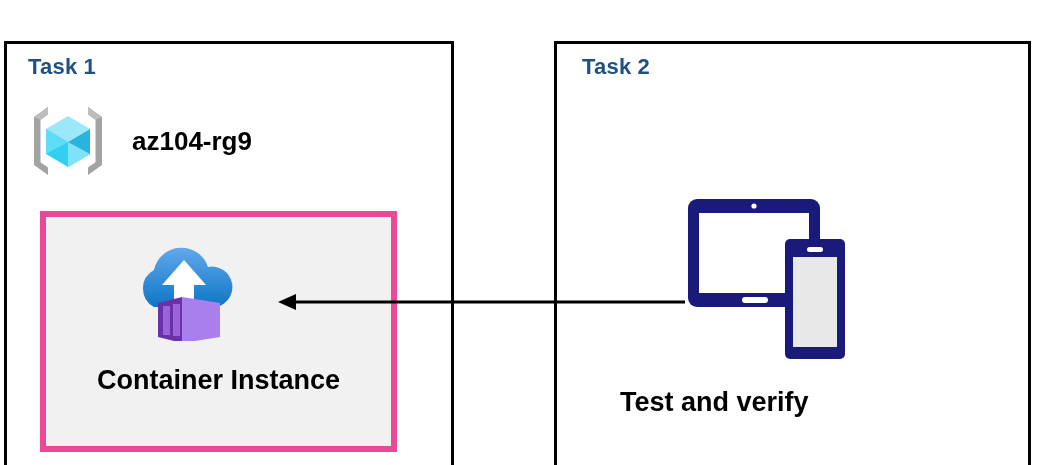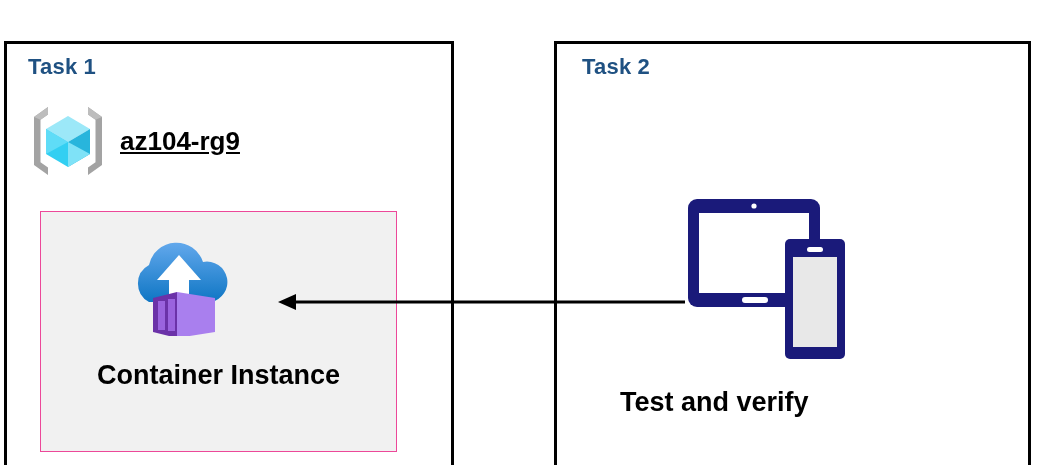--- a/index.html
+++ b/index.html
@@ -54,40 +54,39 @@
   #title-task1 { left: 28px; top: 17px; }
   #title-task2 { left: 582px; top: 17px; }
 
   
   #rg-row {
     position: absolute;
     left: 28px;
     top: 64px;
     display: flex;
     align-items: center;
-    gap: 12px;
-    text-decoration: underline;
+    gap: 24px;
   }
   #rg-icon { width: 80px; height: 80px; display: block; }
   #rg-label {
     font-size: 26px;
     font-weight: bold;
     color: #000000;
     white-space: nowrap;
   }
 
   
   #aci-card {
     position: absolute;
     left: 40px;
     top: 174px;
     width: 357px;
     height: 241px;
     box-sizing: border-box;
-    border: 1px solid #ec4899;
+    border: 6px solid #ec4899;
     background: #f1f1f1;
   }
   #aci-icon {
     position: absolute;
     left: 86px;
     top: 16px;
     width: 105px;
     height: 108px;
     display: block;
   }

